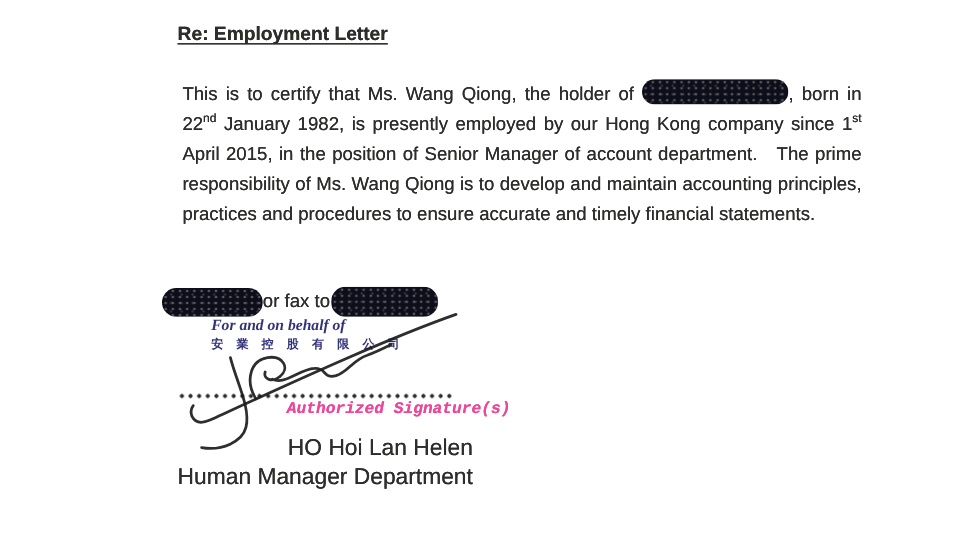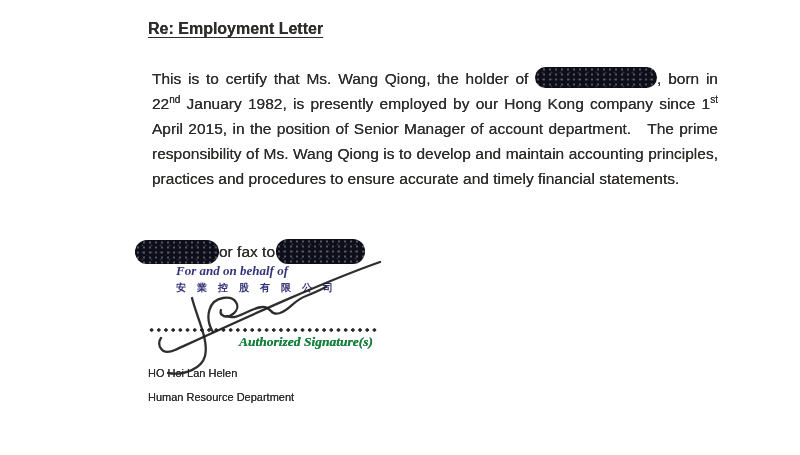--- a/index.html
+++ b/index.html
@@ -36,25 +36,25 @@
   .stamp{left:147px;top:264px;color:#333379;font-family:"Liberation Serif","DejaVu Serif",serif;margin-left:29px;}
   .behalf{font-size:13px;font-style:italic;font-weight:bold;line-height:14px;}
   .company-en{font-size:15.5px;font-weight:bold;letter-spacing:.4px;line-height:17px;}
   .company-zh{font-size:10px;font-weight:bold;letter-spacing:11px;line-height:17px;margin-top:1px;white-space:nowrap;}
   .dotline{
     left:148px;top:328px;width:231px;height:4px;
     background-image:radial-gradient(circle,#2c2c2c 1.5px,transparent 1.9px);
     background-size:7.2px 4px;background-repeat:repeat-x;
   }
   .auth{
-    left:239px;top:334px;font-family:Liberation Serif, serif;
-    font-size:13.5px;font-style:italic;font-weight:bold;color:#15803d;
+    left:239px;top:334px;font-family:Liberation Mono, monospace;
+    font-size:13.5px;font-style:italic;font-weight:bold;color:#ec4899;
     text-shadow:0 0 0.3px currentColor;
   }
-  .signatory{left:148px;top:362px;font-size:11px;line-height:23.5px;text-shadow:0 0 0.4px currentColor;}
+  .signatory{left:148px;top:362px;font-size:19px;line-height:23.5px;text-shadow:0 0 0.4px currentColor;text-align:right;}
   .signature-svg{left:123px;top:250px;width:270px;height:140px;pointer-events:none;}
   .sigpath{fill:none;stroke:#1c1c1c;stroke-width:2.3;stroke-linecap:round;stroke-linejoin:round;opacity:.92;}
 </style>
 </head>
 <body>
 
 <div class="page">
 
   <h1 class="abs heading">Re: Employment Letter</h1>
 
@@ -77,16 +77,16 @@
   <div class="abs auth">Authorized Signature(s)</div>
 
   <svg class="abs signature-svg" viewBox="0 0 270 140" xmlns="http://www.w3.org/2000/svg">
     <path class="sigpath" d="M 257,12 C 200,32 122,68 52,100 q -11,5 -15,-3 q -2,-5 1,-9"></path>
     <path class="sigpath" d="M 69,48 C 74,68 86,90 82,106 C 79,118 62,126 45,123"></path>
     <path class="sigpath" d="M 90,82 C 81,67 86,50 100,48 C 113,46 119,57 110,64 C 104,69 96,66 98,60 M 104,66 C 114,71 126,58 139,57 C 149,56 146,66 157,63 C 167,60 171,50 183,46 C 191,43 197,40 203,37"></path>
   </svg>
 
   <div class="abs signatory">
     <div>HO Hoi Lan Helen</div>
-    <div>Human Resource Department</div>
+    <div>Human Manager Department</div>
   </div>
 
 </div>
 
 </body></html>

